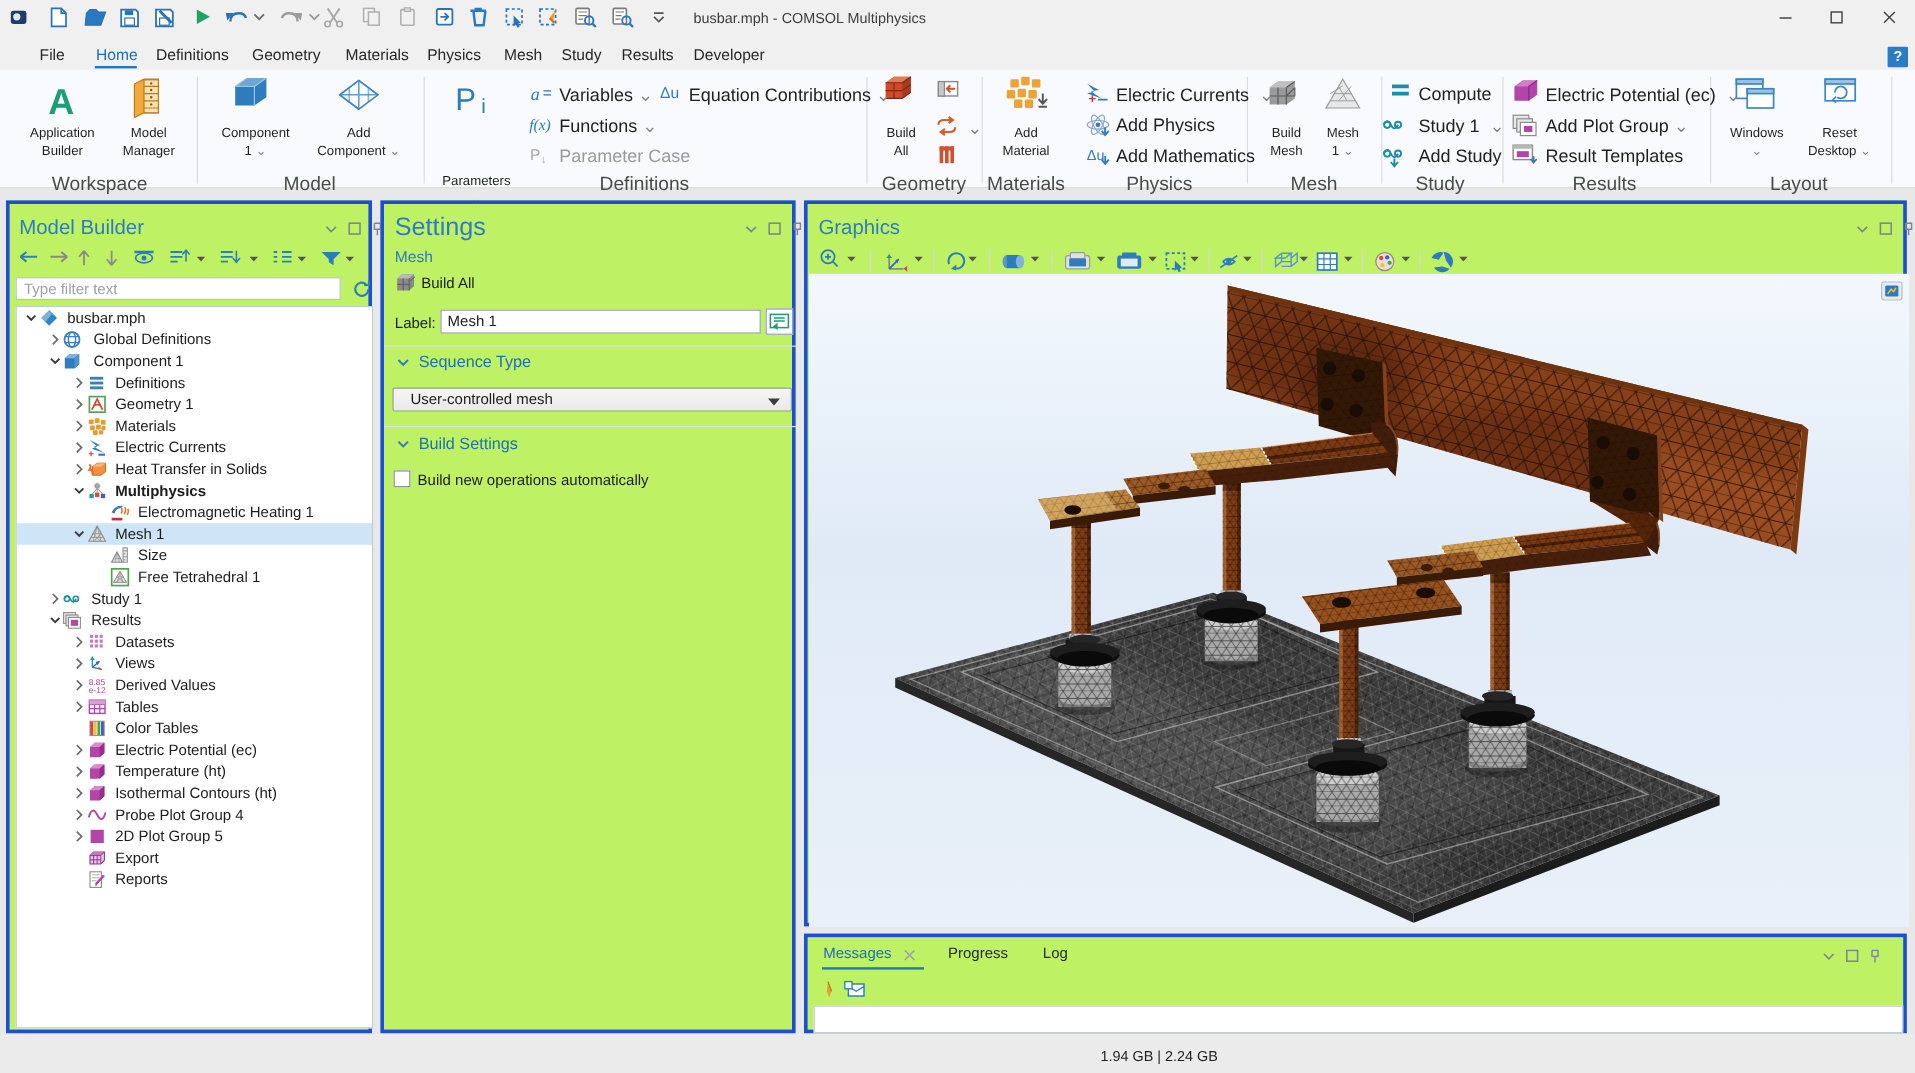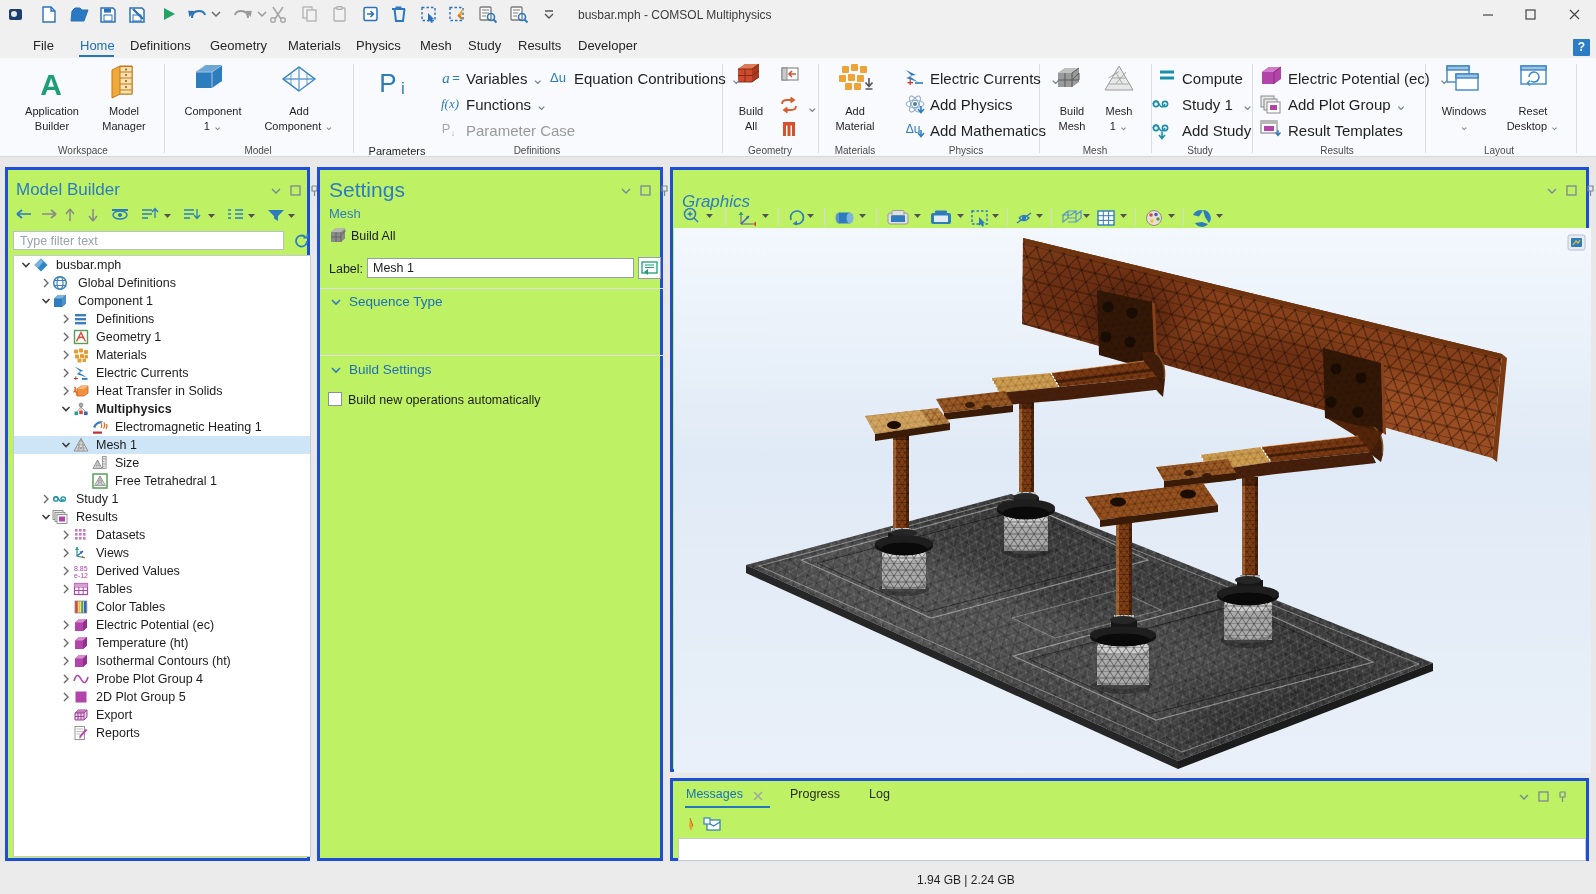--- a/index.html
+++ b/index.html
@@ -4,21 +4,21 @@
 <style>
 * { margin:0; padding:0; box-sizing:border-box; }
 html,body { width:1596px; height:894px; overflow:hidden; font-family:"Liberation Sans", sans-serif; background:#e8e8e9; }
 .titlebar { position:absolute; left:0; top:0; width:1596px; height:30px; background:#f0f0f0; }
 .tabrow { position:absolute; left:0; top:30px; width:1596px; height:28px; background:#f0f0f0; }
 .ribbon { position:absolute; left:0; top:58px; width:1596px; height:99px; background:#f9fafd; border-bottom:1px solid #d8d8d8; }
 .tab { position:absolute; top:8px; font-size:13px; color:#262626; }
 .tab.active { color:#1c6fbb; }
 .tab-underline { position:absolute; top:25px; height:2px; background:#2576be; }
 .ttl { position:absolute; top:8px; font-size:12px; color:#3c3c3c; }
-.grplabel { position:absolute; top:87px; font-size:10px; color:#4a4a4a; transform:translateX(-50%); }
+.grplabel { position:absolute; top:87px; font-size:16px; color:#4a4a4a; transform:translateX(-50%); }
 .rsep { position:absolute; top:6px; width:1px; height:89px; background:#dcdcdc; }
 .biglabel { position:absolute; font-size:11px; color:#1f1f1f; text-align:center; transform:translateX(-50%); line-height:15px; white-space:nowrap; }
 .rowitem { position:absolute; font-size:15px; color:#1f1f1f; white-space:nowrap; }
 .rowitem.dis { color:#9a9a9a; }
 .panel { position:absolute; background:#bef264; border:3px solid #1d4ed8;text-align:center; }
 .phead { position:absolute; font-size:17px; color:#2e7cc0; }
 .chev { color:#7b8694; }
 .tr { position:absolute; left:0; width:100%; height:18px; font-size:12.5px; color:#1c1c1c; }
 .tr .ic { position:absolute; top:1px; width:16px; height:16px; }
 .tr .cv { position:absolute; top:1px; width:16px; height:16px; }
@@ -753,30 +753,36 @@
         <rect x="3" y="4" width="15" height="11" fill="#fff" stroke="#1d9e77" stroke-width="1.3"></rect>
         <path d="M6 7 h9 M6 9.5 h9" stroke="#1d9e77" stroke-width="1.1"></path>
         <path d="M5 14 l4 -3 v6 z" fill="#1d9e77"></path>
       </svg>
   </div>
   <div style="position:absolute; left:0px; top:118px; width:346px; height:1px; background:#dcdfe4;"></div>
   <svg width="12" height="12" style="position:absolute; left:10px; top:126px;">
       <path d="M2 4 l4 4 4 -4" stroke="#2e7cc0" stroke-width="1.6" fill="none"></path>
     </svg>
   <div style="position:absolute; left:29px; top:124px; font-size:13.5px; color:#1d6fb8;">Sequence Type</div>
+  <div style="position:absolute; left:7px; top:153px; width:333px; height:20px; background:linear-gradient(#f6f6f6,#e9e9e9); border:1px solid #9aa1ab; border-radius:2px;">
+    <div style="position:absolute; left:14px; top:2px; font-size:12.5px; color:#1c1c1c;">User-controlled mesh</div>
+    <svg width="12" height="10" style="position:absolute; right:8px; top:6px;">
+        <path d="M1 2 l5 6 5 -6 z" fill="#3c3c3c"></path>
+      </svg>
+  </div>
   <div style="position:absolute; left:0px; top:185px; width:346px; height:1px; background:#dcdfe4;"></div>
   <svg width="12" height="12" style="position:absolute; left:10px; top:194px;">
       <path d="M2 4 l4 4 4 -4" stroke="#2e7cc0" stroke-width="1.6" fill="none"></path>
     </svg>
   <div style="position:absolute; left:29px; top:192px; font-size:13.5px; color:#1d6fb8;">Build Settings</div>
   <div style="position:absolute; left:8px; top:222px; width:14px; height:14px; background:#fff; border:1px solid #8a919c;"></div>
   <div style="position:absolute; left:28px; top:223px; font-size:12.5px; color:#1c1c1c;">Build new operations automatically</div>
 </div>
 <div class="panel" id="graphics" style="left:670px; top:167px; width:919px; height:605px;">
-  <div class="phead" style="left:9px; top:22px;font-style:italic;">Graphics</div>
+  <div class="phead" style="left:9px; top:10px;">Graphics</div>
   <svg width="50" height="14" style="position:absolute; left:873px; top:14px;">
       <path d="M2 5 l4 4 4 -4" stroke="#7b8694" fill="none" stroke-width="1.4"></path>
       <rect x="21" y="2" width="9" height="9" fill="none" stroke="#7b8694" stroke-width="1.3"></rect>
       <path d="M42 2 h5 v5 l-2.5 0 l0 5 m-2.5 -10 l0 5 l5 0" stroke="#7b8694" stroke-width="1.2" fill="none"></path>
     </svg>
   <svg width="560" height="26" style="position:absolute; left:6px; top:36px;">
     <g fill="none" stroke="#2d7cbe" stroke-width="1.5">
       <circle cx="11" cy="8" r="5.5"></circle>
         <path d="M15 12 l4 4"></path>
         <path d="M8.5 8 h5 M11 5.5 v5"></path>

